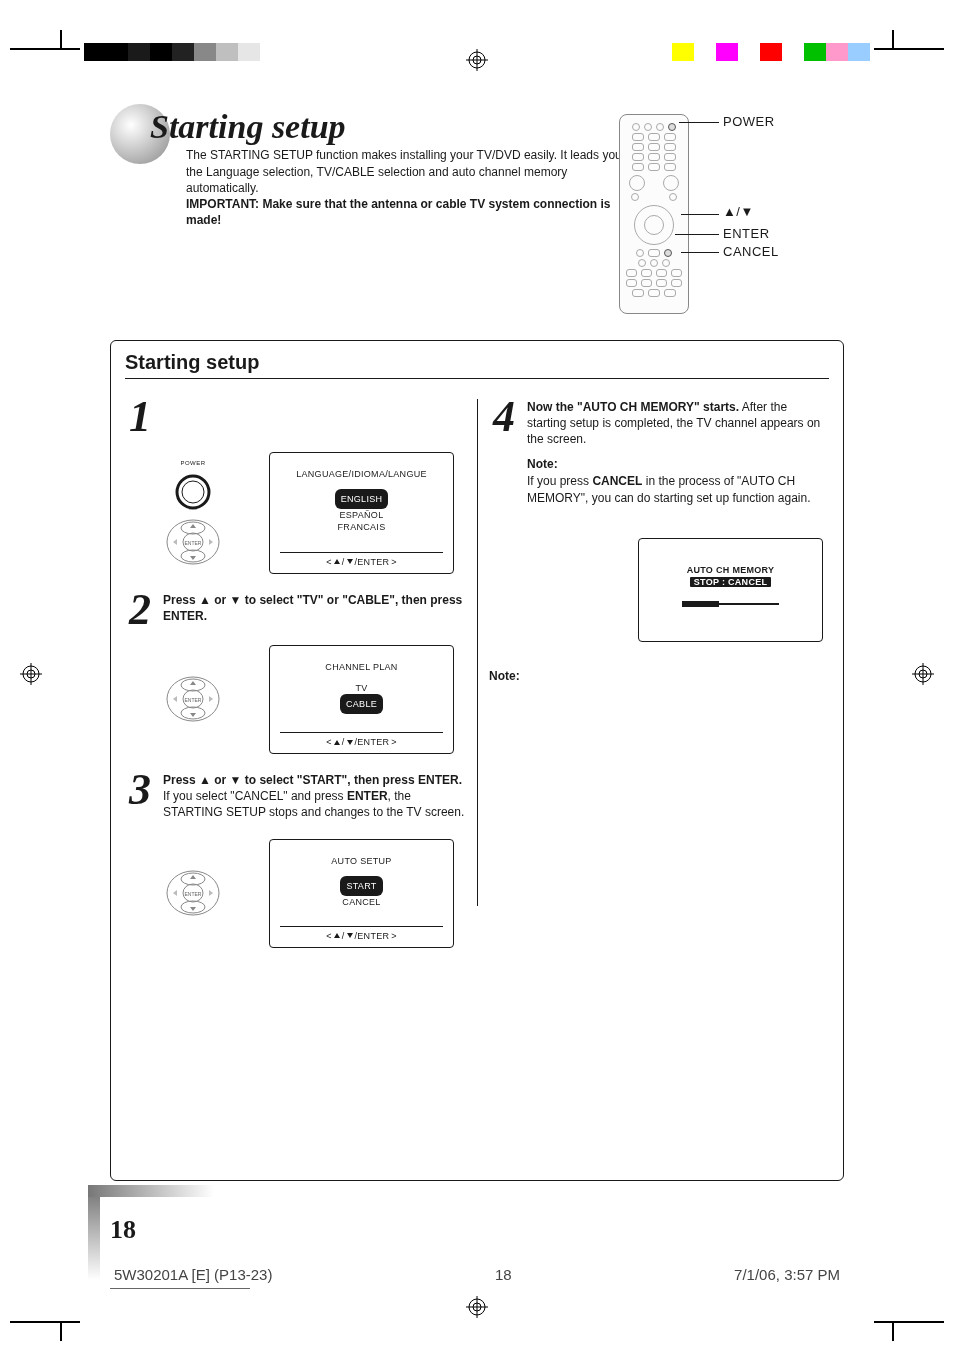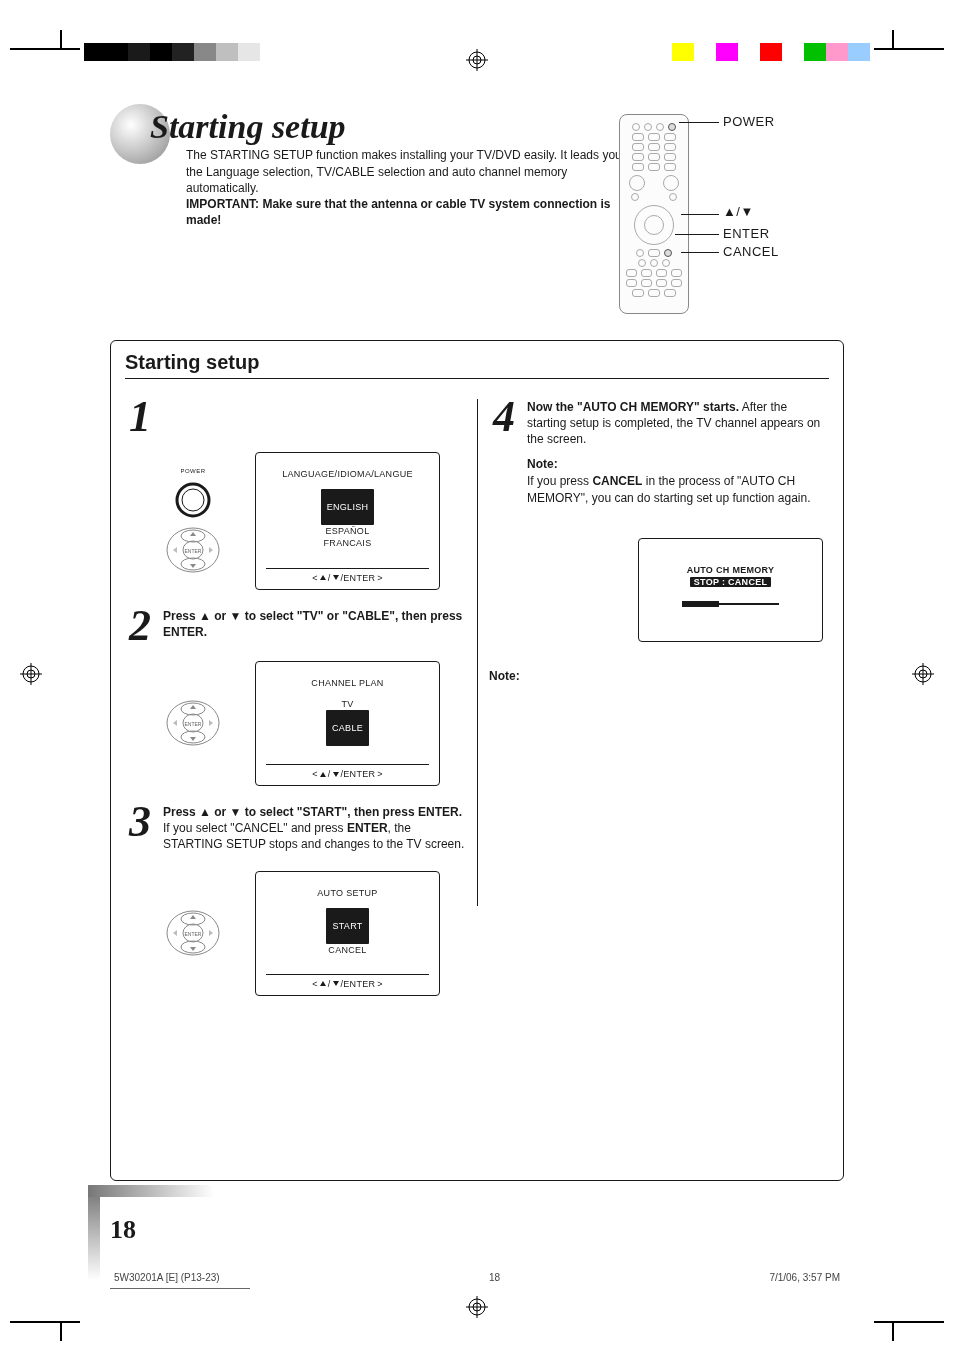--- a/index.html
+++ b/index.html
@@ -217,21 +217,21 @@
   .step-body {
     flex: 1;
     font-size: 12px;
     line-height: 1.35;
   }
   .step-body .lead { font-weight: bold; }
   .step-body .sub { font-weight: normal; }
 
   .step-figure {
     display: flex;
-    gap: 30px;
+    gap: 44px;
     align-items: center;
     margin: 10px 0 18px 36px;
   }
   .control-graphic {
     width: 64px;
     display:flex;
     flex-direction: column;
     align-items: center;
     gap: 6px;
   }
@@ -252,22 +252,22 @@
     position: relative;
   }
   .osd-panel .osd-title {
     font-size: 9px;
     margin-bottom: 10px;
   }
   .osd-list { list-style:none; padding:0; margin: 0 0 18px 0; }
   .osd-list li { line-height: 1.35; }
   .osd-list li.sel {
     background: #1a1a1a; color: #fff; display:inline-block;
-    padding: 12px 6px;
-    border-radius: 1px;
+    padding: 4px 6px;
+    border-radius: 6px;
   }
   .osd-hint {
     border-top: 1px solid #1a1a1a;
     margin-top: 12px;
     padding-top: 4px;
     font-size: 9px;
     display:flex;
     justify-content:center;
     align-items:center;
     gap: 2px;
@@ -309,21 +309,21 @@
     font-family: "Times New Roman", Times, serif;
     font-weight: bold;
     font-size: 26px;
   }
   .footer-meta {
     position: absolute;
     bottom: -42px;
     left: 0; right: 0;
     display: flex;
     justify-content: space-between;
-    font-size: 10px;
+    font-size: 15px;
     color: #444;
     padding: 0 4px;
   }
   .footer-rule {
     position: absolute;
     bottom: -48px;
     left: 0;
     height: 1px;
     background: #666;
     width: 140px;

